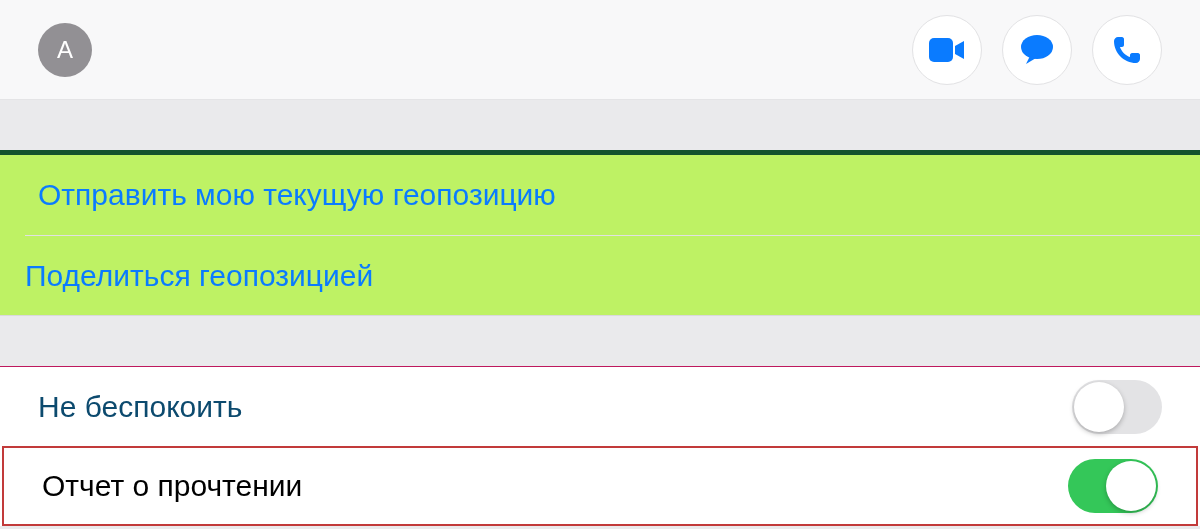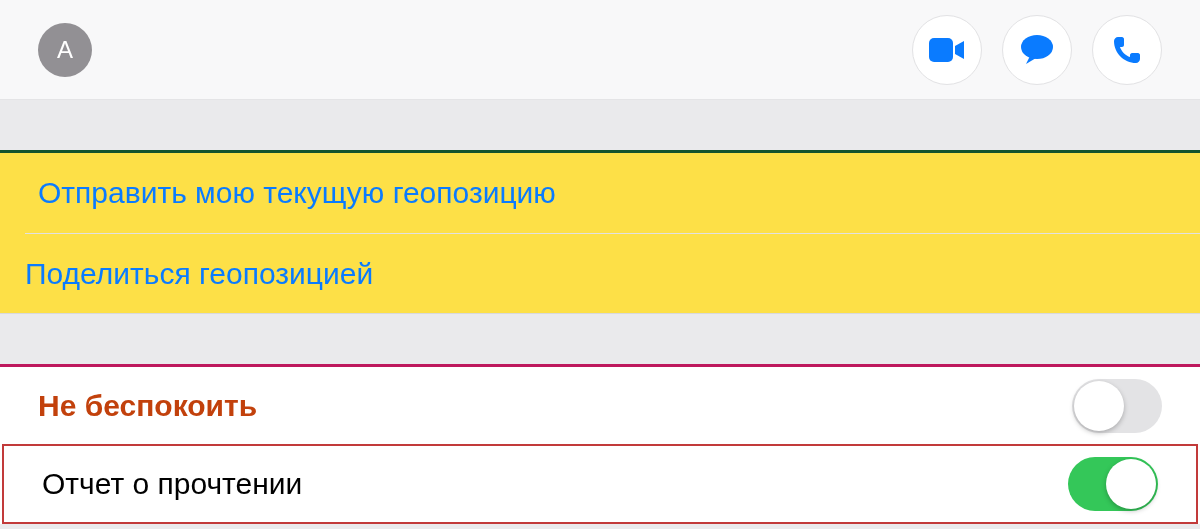--- a/index.html
+++ b/index.html
@@ -50,22 +50,22 @@
       justify-content: center;
       color: #0a7bff;
     }
     .circle-btn svg {
       display: block;
     }
     .gap {
       height: 50px;
     }
     .group {
-      background: #fde047;
-      border-top: 3px solid #14532d;
+      background: #bef264;
+      border-top: 5px solid #14532d;
       border-bottom: 1px solid #d9d9db;
       text-align: center;
     }
     .row {
       height: 80px;
       display: flex;
       align-items: center;
       justify-content: space-between;
       padding: 0 38px;
       font-size: 30px;
@@ -106,24 +106,23 @@
     .toggle.on .knob {
       left: 38px;
     }
     .group2-row1 {
       height: 80px;
       display: flex;
       align-items: center;
       justify-content: space-between;
       padding: 0 38px;
       font-size: 30px;
-      color: #c2410c;
+      color: #0c4a6e;
       background: #fff;
-      border-top: 3px solid #be185d;
-      font-weight: bold;
+      border-top: 1px solid #be185d;
     }
     .highlighted-row {
       height: 80px;
       display: flex;
       align-items: center;
       justify-content: space-between;
       padding: 0 38px;
       font-size: 30px;
       color: #000;
       background: #fff;

